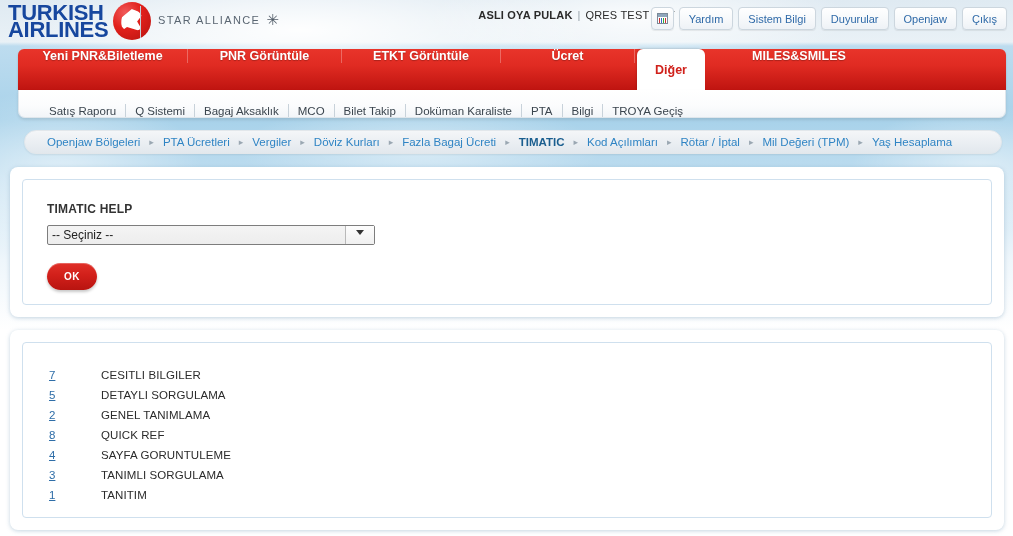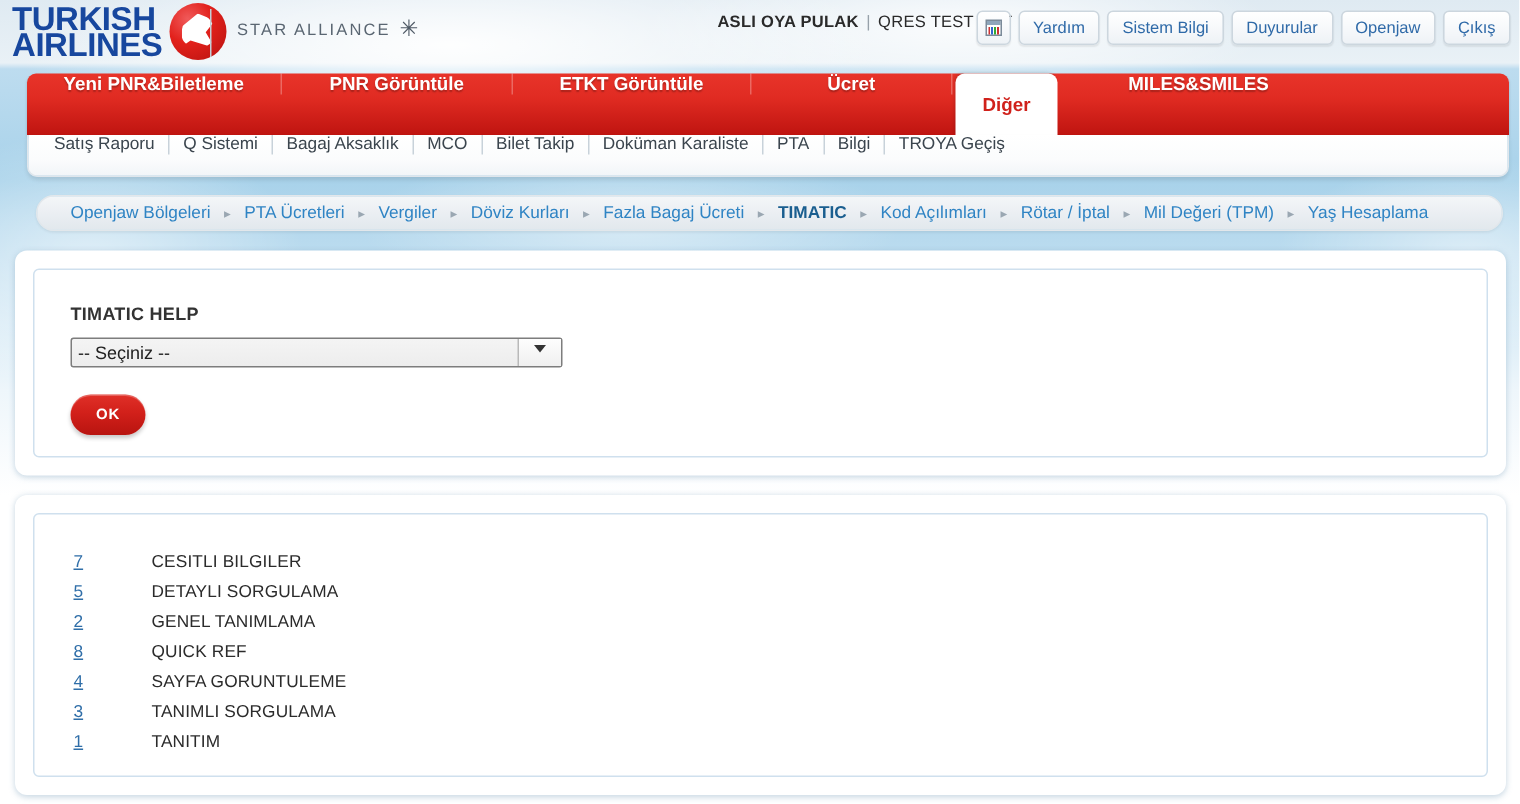--- a/index.html
+++ b/index.html
@@ -208,22 +208,22 @@
     position: absolute;
     left: 18px; top: 90px;
     width: 988px;
     height: 28px;
     background: linear-gradient(to bottom, #ffffff 0%, #fbfcfd 60%, #f2f5f8 100%);
     border: 1px solid #dfe6ec;
     border-top: none;
     border-radius: 0 0 7px 7px;
     box-shadow: 0 2px 3px rgba(0,0,0,0.10);
     display: flex;
-    align-items: flex-start;
-    padding-left: 8px;
+    align-items: flex-end;
+    padding-left: 21px;
     z-index: 6;
   }
 
   .sub-item {
     font-size: 11.5px;
     color: #3b454e;
     padding: 0 9px;
     cursor: pointer;
     white-space: nowrap;
   }

